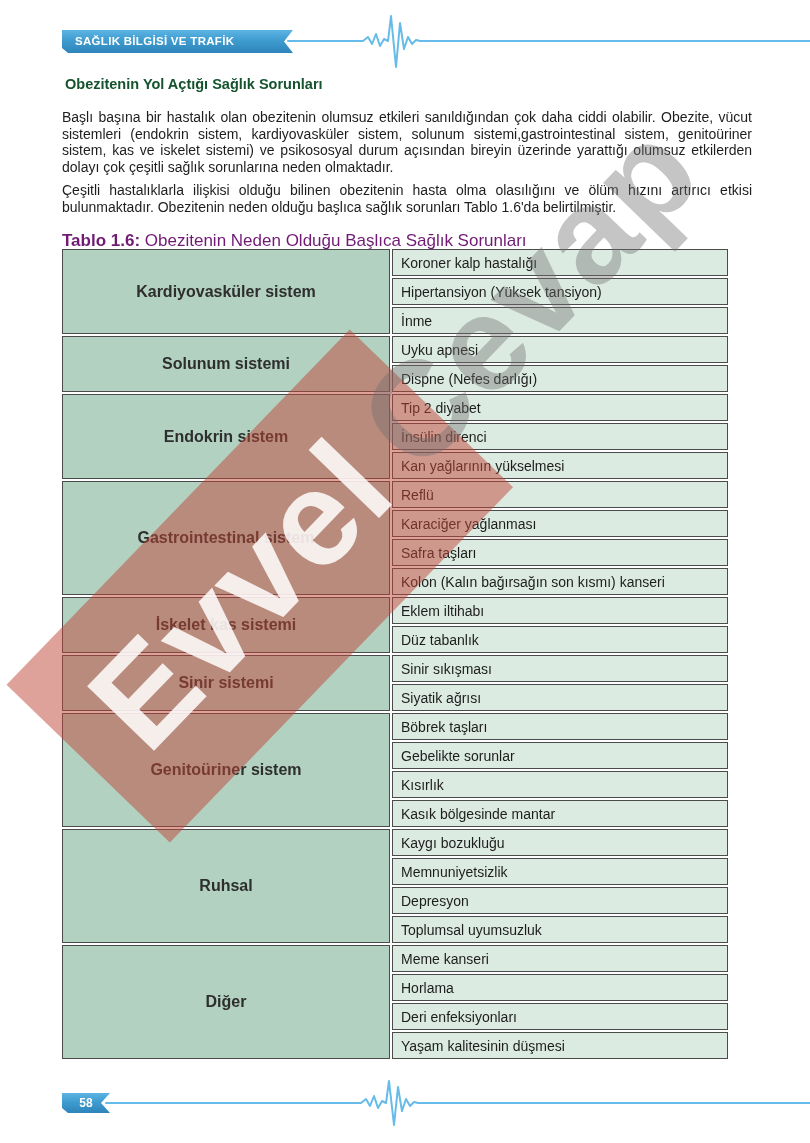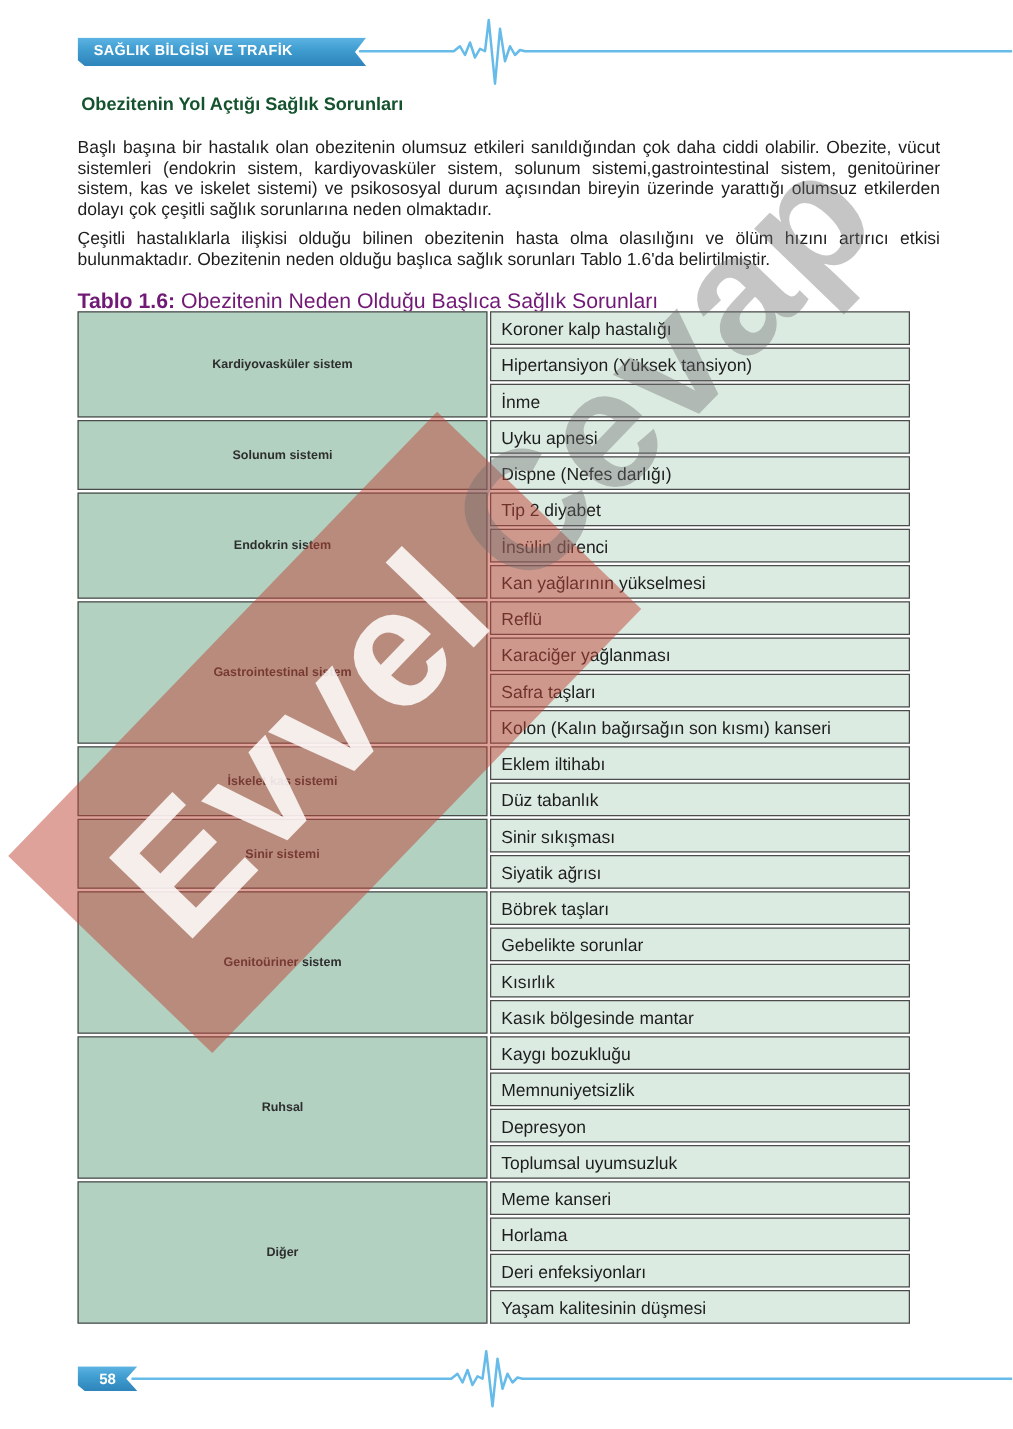--- a/index.html
+++ b/index.html
@@ -61,21 +61,21 @@
   .block{
     display:grid;
     grid-template-columns:328px 1fr;
     gap:2px;
     margin-bottom:2px;
   }
   .cat{
     border:1px solid #4b4b4b;
     background:#b2d1c1;
     display:flex;align-items:center;justify-content:center;
-    font-weight:bold;font-size:10px;color:#2e2e2e;
+    font-weight:bold;font-size:16px;color:#2e2e2e;
     box-sizing:border-box;
   }
   .items{display:flex;flex-direction:column;gap:2px;}
   .item{
     height:27px;box-sizing:border-box;
     border:1px solid #4b4b4b;
     background:#dcebe2;
     display:flex;align-items:center;
     padding-left:8px;
     font-size:14px;color:#1d1d1d;

